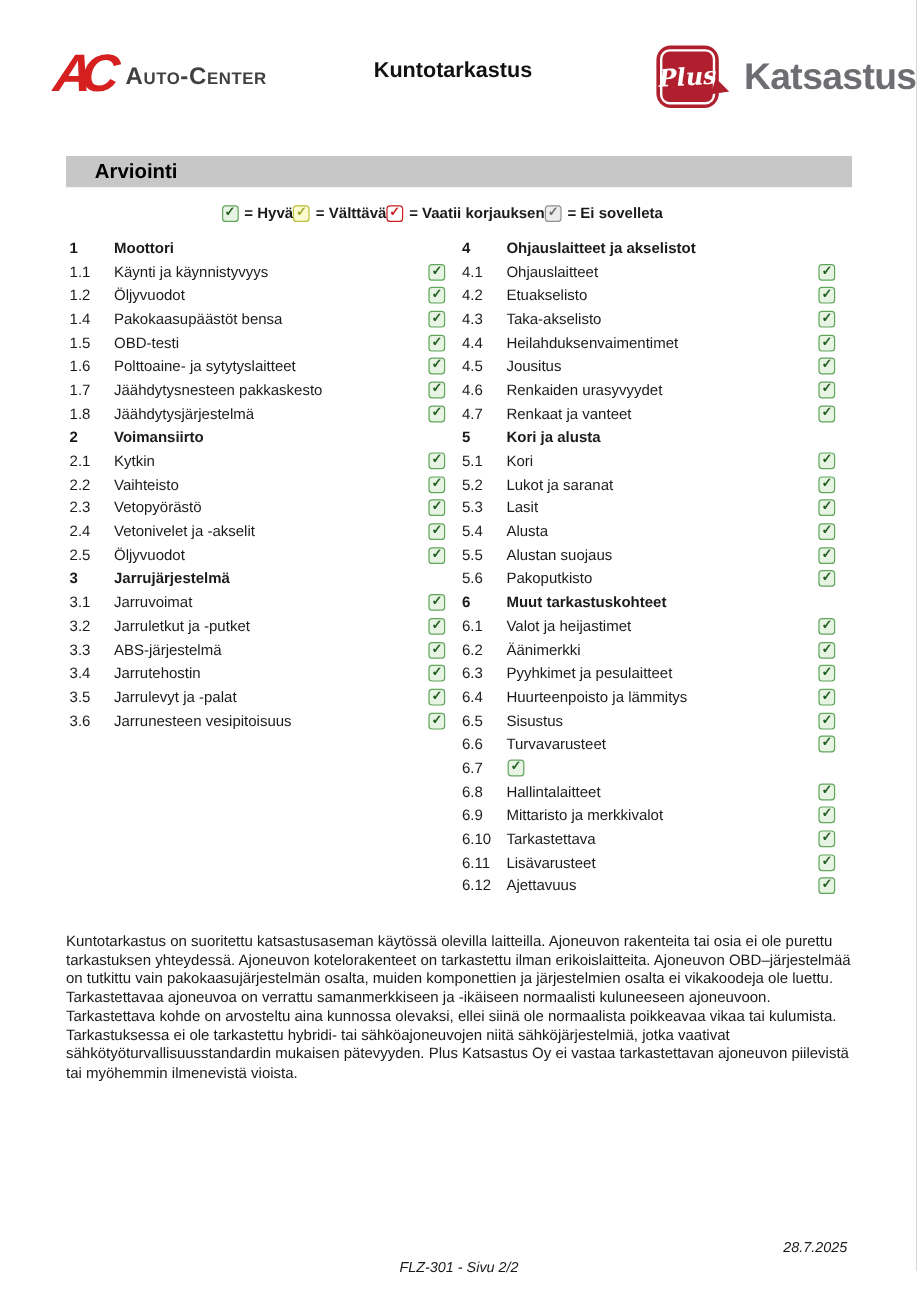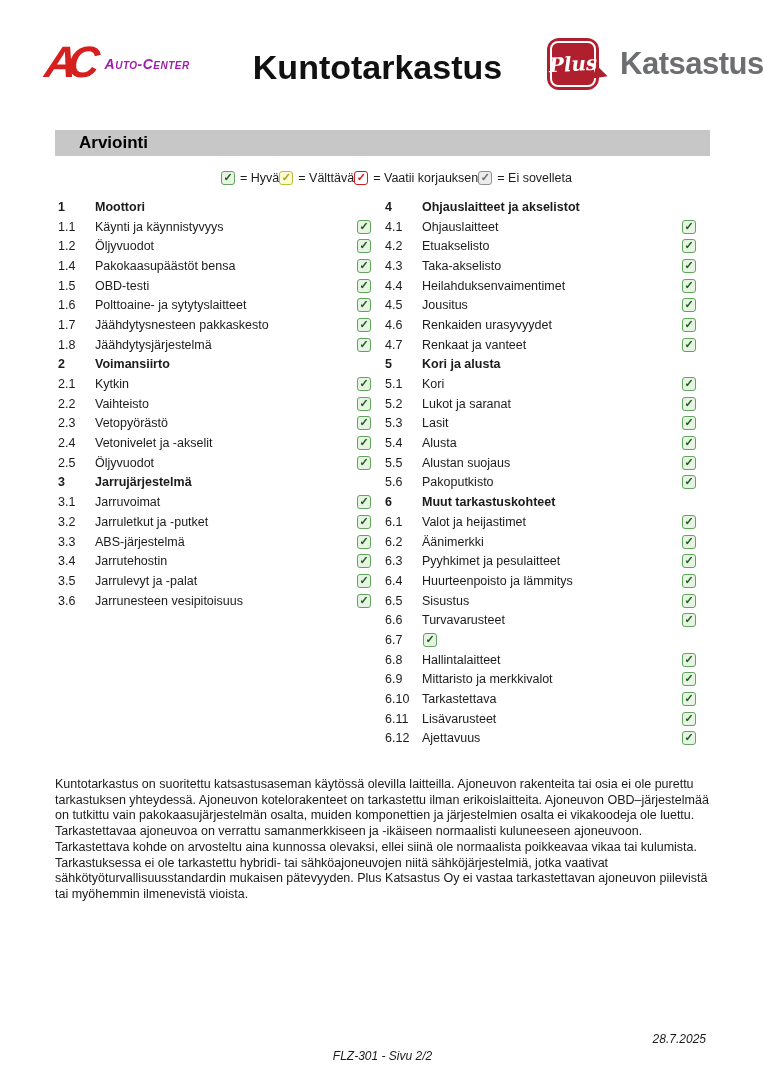--- a/index.html
+++ b/index.html
@@ -15,26 +15,26 @@
 
   
   .header{position:absolute;left:0;top:0;width:764px;height:110px;}
   .ac-logo{position:absolute;left:45px;top:40px;display:flex;align-items:center;}
   .ac-mark{
     font-weight:bold;font-style:italic;font-size:44px;line-height:44px;
     color:#d6201f;letter-spacing:-9px;transform:skewX(-6deg);
     padding-right:14px;
   }
   .ac-name{
-    font-weight:bold;font-style:italic;font-variant:small-caps;
-    font-size:14px;color:#a21caf;letter-spacing:.5px;margin-top:4px;
+    font-weight:bold;font-variant:small-caps;
+    font-size:20px;color:#404040;letter-spacing:.5px;margin-top:4px;
   }
   .doc-title{
     position:absolute;left:0;top:48px;width:755px;text-align:center;
-    font-size:34px;font-weight:bold;color:#111;
+    font-size:18px;font-weight:bold;color:#111;
   }
   .plus-logo{position:absolute;left:547px;top:38px;display:flex;align-items:center;}
   .plus-box{
     position:relative;width:52px;height:52px;background:#b01f2e;
     border-radius:12px;flex:none;
   }
   .plus-box::before{
     content:"";position:absolute;inset:3px;border:2px solid #ffffff;border-radius:8px;
   }
   .plus-word{
@@ -53,22 +53,22 @@
 
   
   .section-bar{
     position:absolute;left:55px;top:130px;width:655px;height:26px;
     background:#c7c7c7;display:flex;align-items:center;
   }
   .section-bar span{font-size:17px;font-weight:bold;color:#000;padding-left:24px;}
 
   
   .legend{
-    position:absolute;left:69px;top:169px;width:655px;height:18px;
-    display:flex;justify-content:center;align-items:center;
+    position:absolute;left:41px;top:169px;width:655px;height:18px;
+    display:flex;justify-content:center;align-items:center;font-weight:bold;
   }
   .legend-item{display:inline-flex;align-items:center;gap:5px;}
   .legend-label{font-size:12.5px;color:#1b1b1b;}
 
   
   .cb{display:inline-block;width:14px;height:14px;border-radius:3px;
       position:relative;box-sizing:border-box;}
   .cb::after{content:"\2713";position:absolute;left:1.5px;top:-1px;
       font-size:11px;font-weight:bold;line-height:13px;}
   .cb.good{background:#e7f3e3;border:1.5px solid #5fa65a;}

